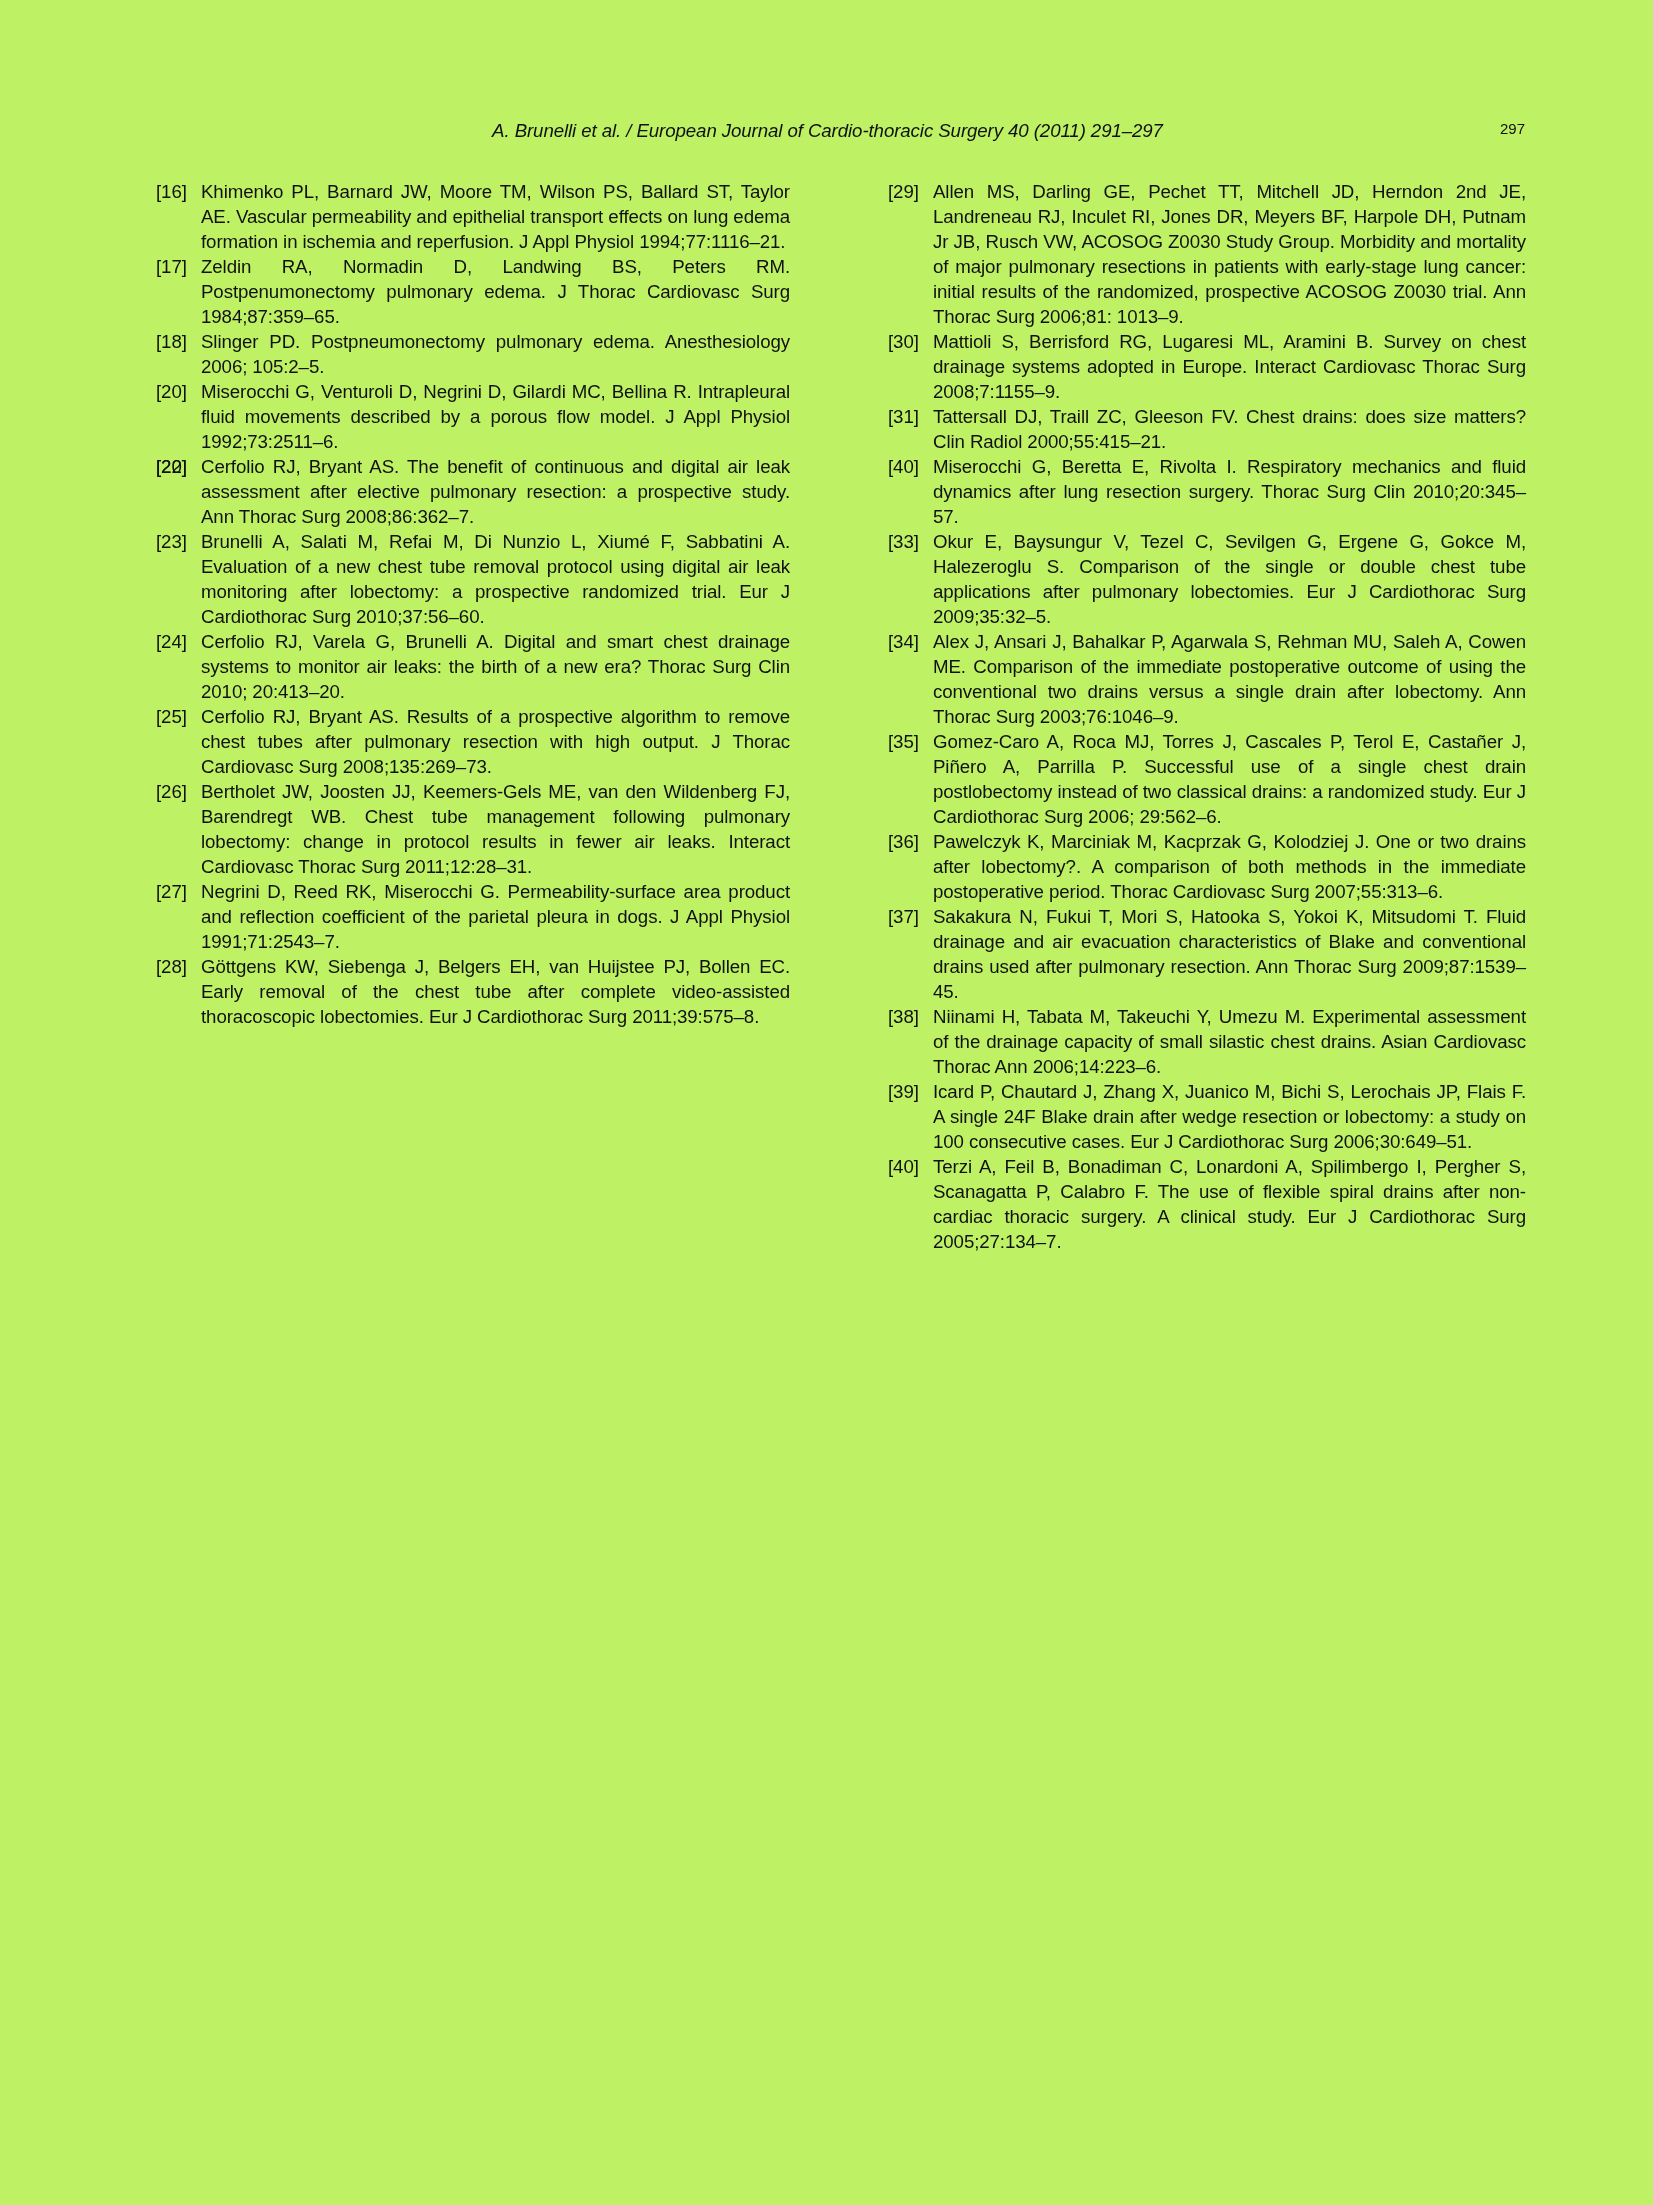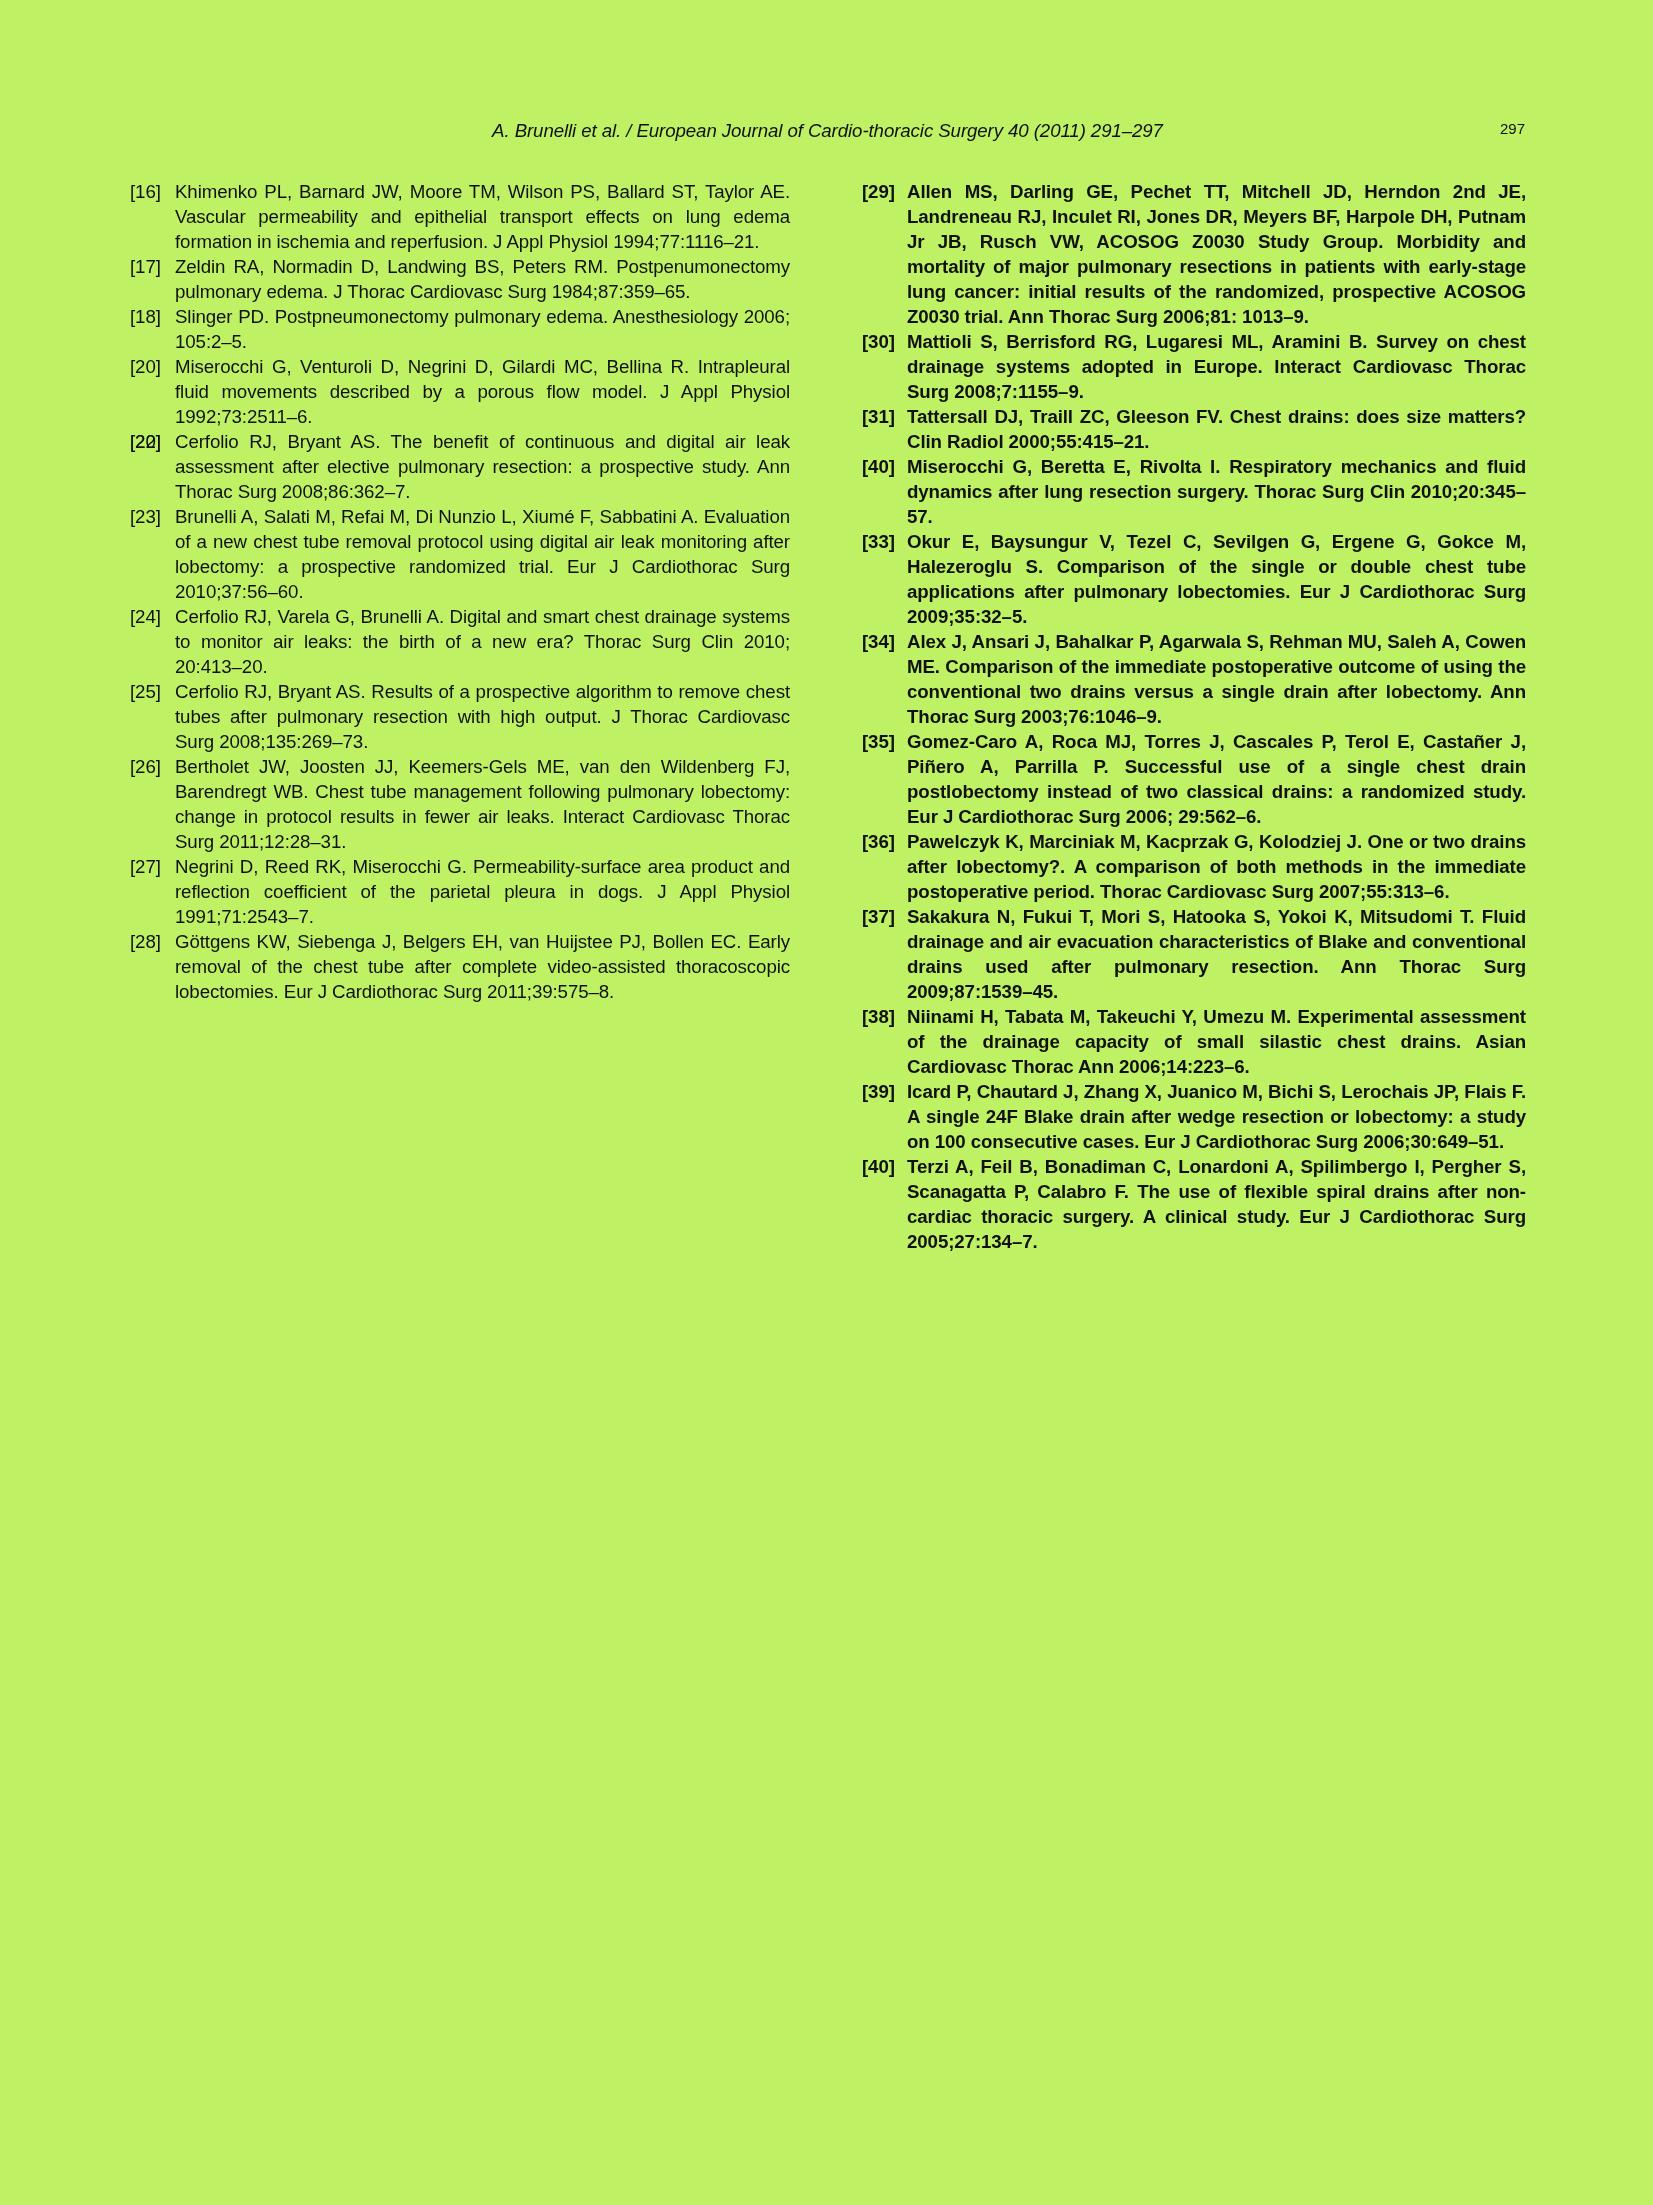--- a/index.html
+++ b/index.html
@@ -42,24 +42,25 @@
   }
   .refs-col {
     position: absolute;
     top: 179px;
     font-size: 18.7px;
     line-height: 25px;
     letter-spacing: -0.1px;
     text-align: justify;
   }
   .refs-col.left  { left: 130px;  width: 660px; }
-  .refs-col.right { left: 862px; width: 664px; font-weight: bold; }
+  .refs-col.right { left: 862px; width: 664px; }
   .ref {
     position: relative;
     padding-left: 45px;
+    margin-left: 26px;
   }
   .ref .refnum {
     position: absolute;
     left: 0;
     top: 0;
     width: 40px;
     text-align: left;
   }
 </style>
 </head>

